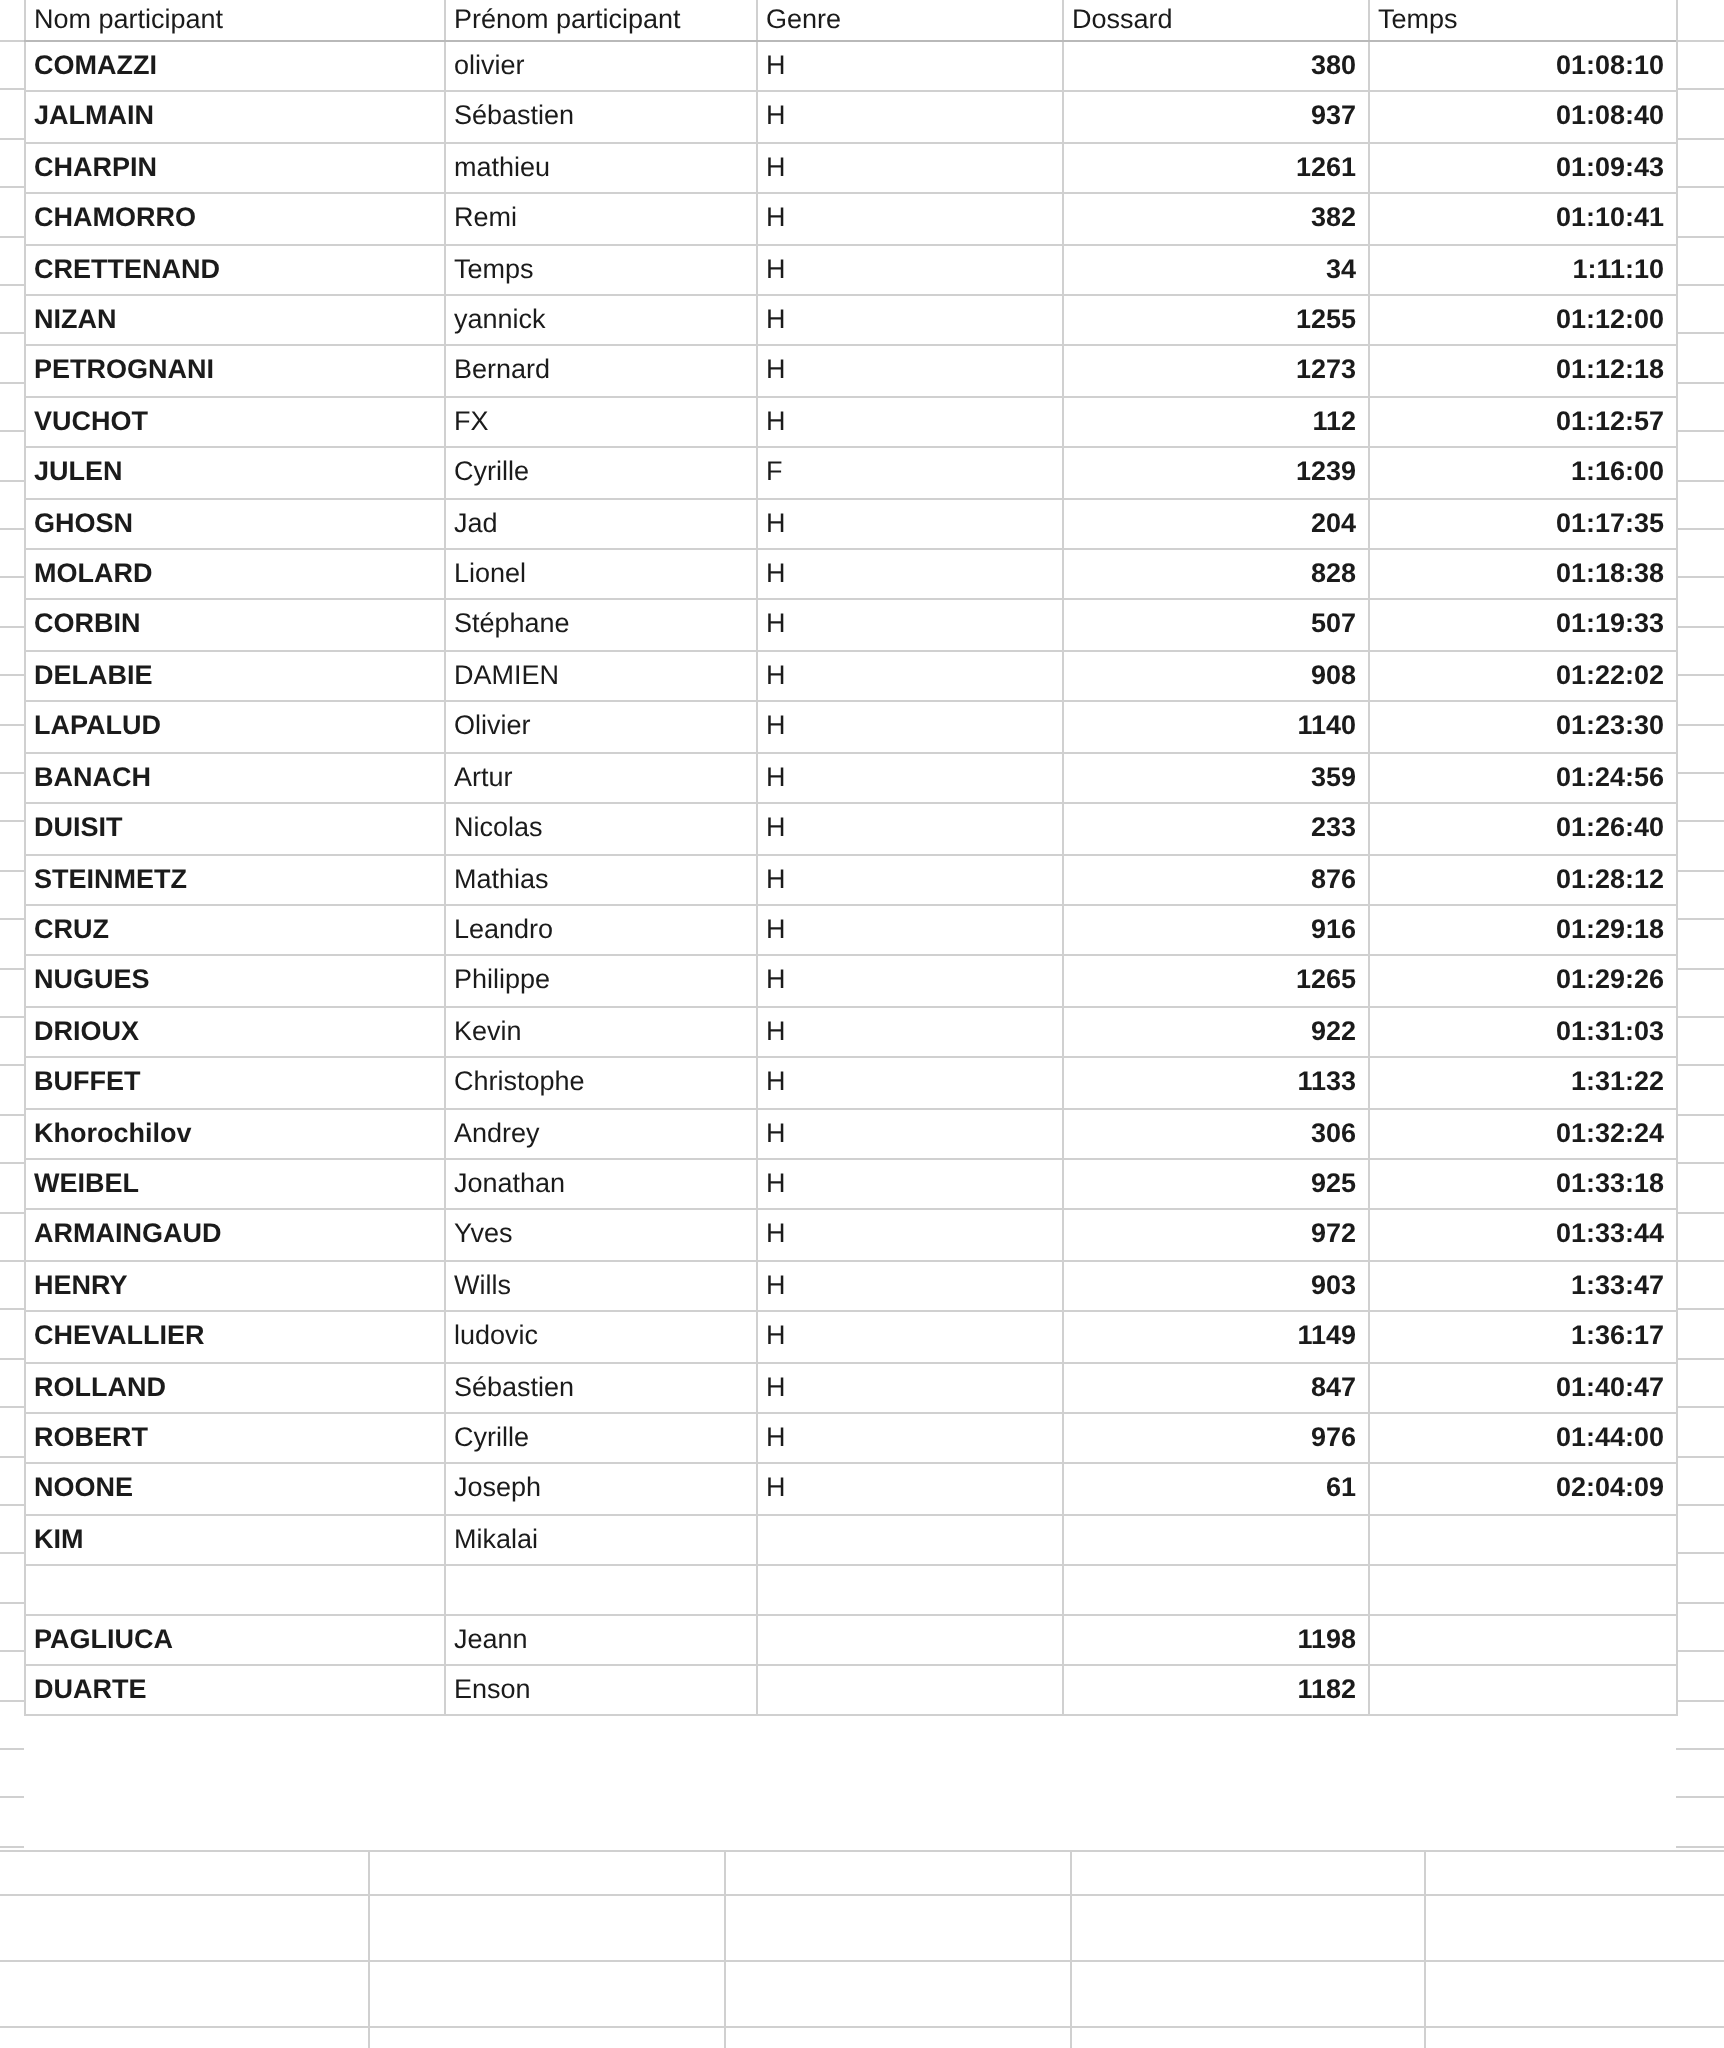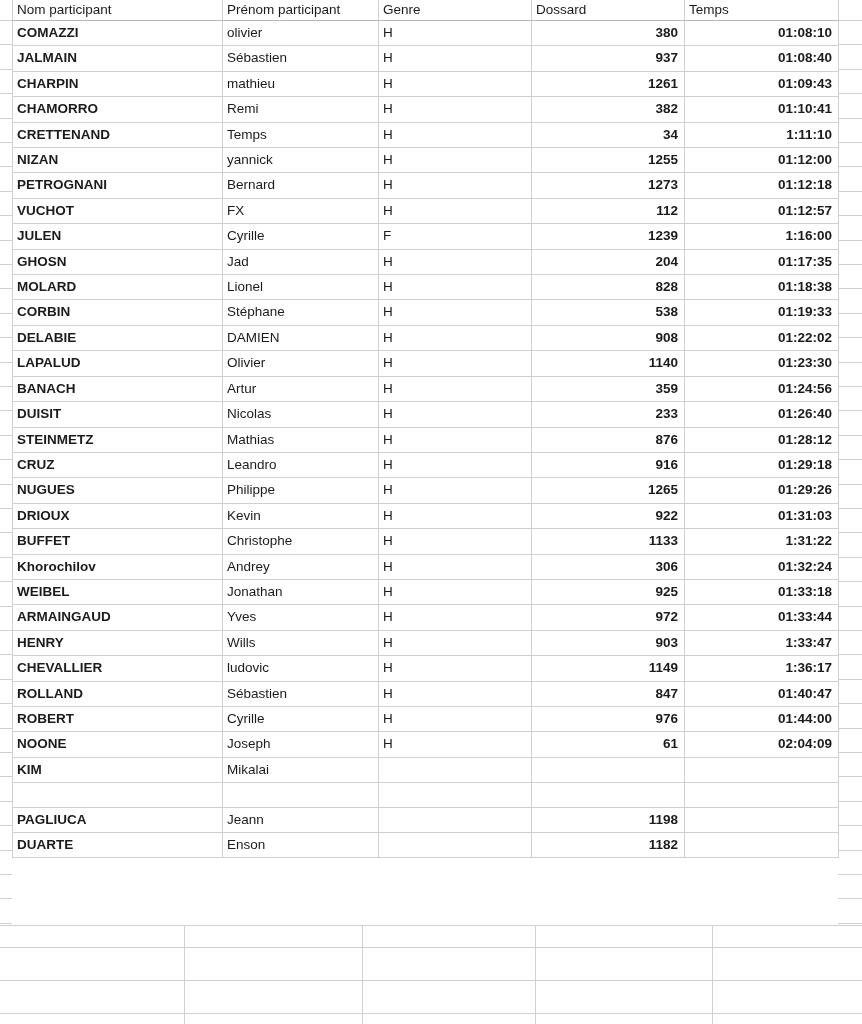--- a/index.html
+++ b/index.html
@@ -278,21 +278,21 @@
           <td class="nom">MOLARD</td>
           <td>Lionel</td>
           <td>H</td>
           <td class="num">828</td>
           <td class="num">01:18:38</td>
         </tr>
         <tr>
           <td class="nom">CORBIN</td>
           <td>Stéphane</td>
           <td>H</td>
-          <td class="num">538</td>
+          <td class="num">507</td>
           <td class="num">01:19:33</td>
         </tr>
         <tr>
           <td class="nom">DELABIE</td>
           <td>DAMIEN</td>
           <td>H</td>
           <td class="num">908</td>
           <td class="num">01:22:02</td>
         </tr>
         <tr>

